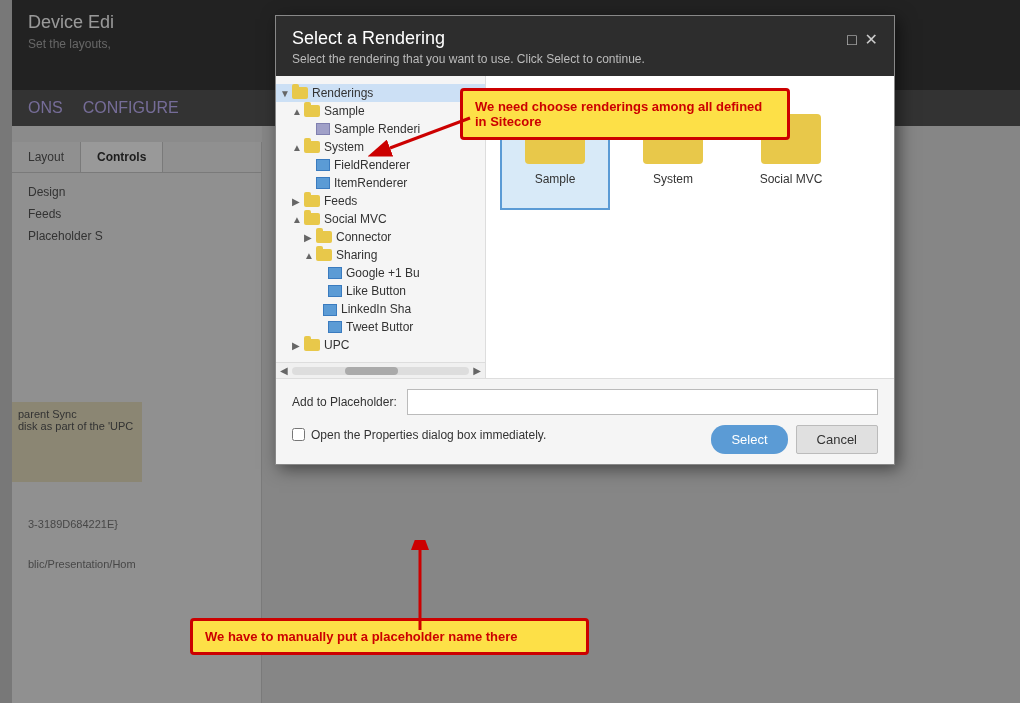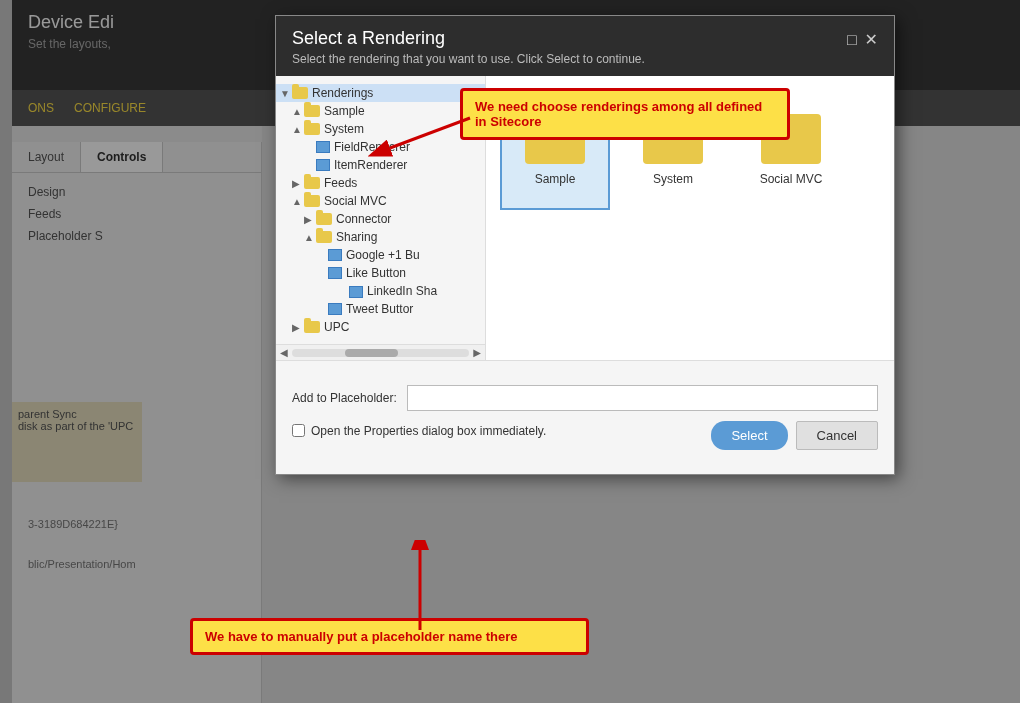--- a/index.html
+++ b/index.html
@@ -51,22 +51,22 @@
       width: 1020px;
       height: 36px;
       background: #555;
       display: flex;
       align-items: center;
       padding: 0 16px;
       gap: 20px;
     }
 
     .bg-nav-item {
-      color: #fde047;
-      font-size: 12px;
+      color: #c4b5fd;
+      font-size: 16px;
       cursor: pointer;
     }
 
     .bg-content {
       position: absolute;
       top: 126px; left: 0;
       width: 250px;
       height: 577px;
       background: #f0f0f0;
       border-right: 1px solid #ccc;
@@ -359,21 +359,21 @@
 
     .folder-card-label {
       font-size: 12px;
       color: #333;
       text-align: center;
     }
 
     
     .modal-footer {
       border-top: 1px solid #ddd;
-      padding: 24px 16px;
+      padding: 10px 16px;
       background: #f5f5f5;
     }
 
     .placeholder-row {
       display: flex;
       align-items: center;
       margin-bottom: 10px;
     }
 
     .placeholder-label {
@@ -504,20 +504,25 @@
           <span class="folder-icon" style="margin-right:4px;"></span>
           <span class="tree-label">Renderings</span>
         </div>
 
         <div class="tree-item" style="padding-left:16px;">
           <span class="tree-arrow">▲</span>
           <span class="folder-icon" style="margin-right:4px;"></span>
           <span class="tree-label">Sample</span>
         </div>
 
+        <div class="tree-item" style="padding-left:28px;">
+          <span class="tree-arrow" style="width:12px;"></span>
+          <span class="component-icon" style="margin-right:4px;width:14px;height:12px;background:#a0a0c8;border:1px solid #8080b0;"></span>
+          <span class="tree-label">Sample Renderi</span>
+        </div>
 
         <div class="tree-item" style="padding-left:16px;">
           <span class="tree-arrow">▲</span>
           <span class="folder-icon" style="margin-right:4px;"></span>
           <span class="tree-label">System</span>
         </div>
 
         <div class="tree-item" style="padding-left:28px;">
           <span class="tree-arrow" style="width:12px;"></span>
           <span class="component-icon" style="margin-right:4px;width:14px;height:12px;background:#5b9bd5;border:1px solid #3a7bbf;"></span>
@@ -559,21 +564,21 @@
           <span class="component-icon" style="margin-right:4px;width:14px;height:12px;background:#5b9bd5;border:1px solid #3a7bbf;"></span>
           <span class="tree-label">Google +1 Bu</span>
         </div>
 
         <div class="tree-item" style="padding-left:40px;">
           <span class="tree-arrow" style="width:12px;"></span>
           <span class="component-icon" style="margin-right:4px;width:14px;height:12px;background:#5b9bd5;border:1px solid #3a7bbf;"></span>
           <span class="tree-label">Like Button</span>
         </div>
 
-        <div class="tree-item" style="padding-left:61px;align-items:flex-end;">
+        <div class="tree-item" style="padding-left:35px;align-items:flex-end;">
           <span class="tree-arrow" style="width:12px;"></span>
           <span class="component-icon" style="margin-right:4px;width:14px;height:12px;background:#5b9bd5;border:1px solid #3a7bbf;"></span>
           <span class="tree-label">LinkedIn Sha</span>
         </div>
 
         <div class="tree-item" style="padding-left:40px;">
           <span class="tree-arrow" style="width:12px;"></span>
           <span class="component-icon" style="margin-right:4px;width:14px;height:12px;background:#5b9bd5;border:1px solid #3a7bbf;"></span>
           <span class="tree-label">Tweet Buttor</span>
         </div>

